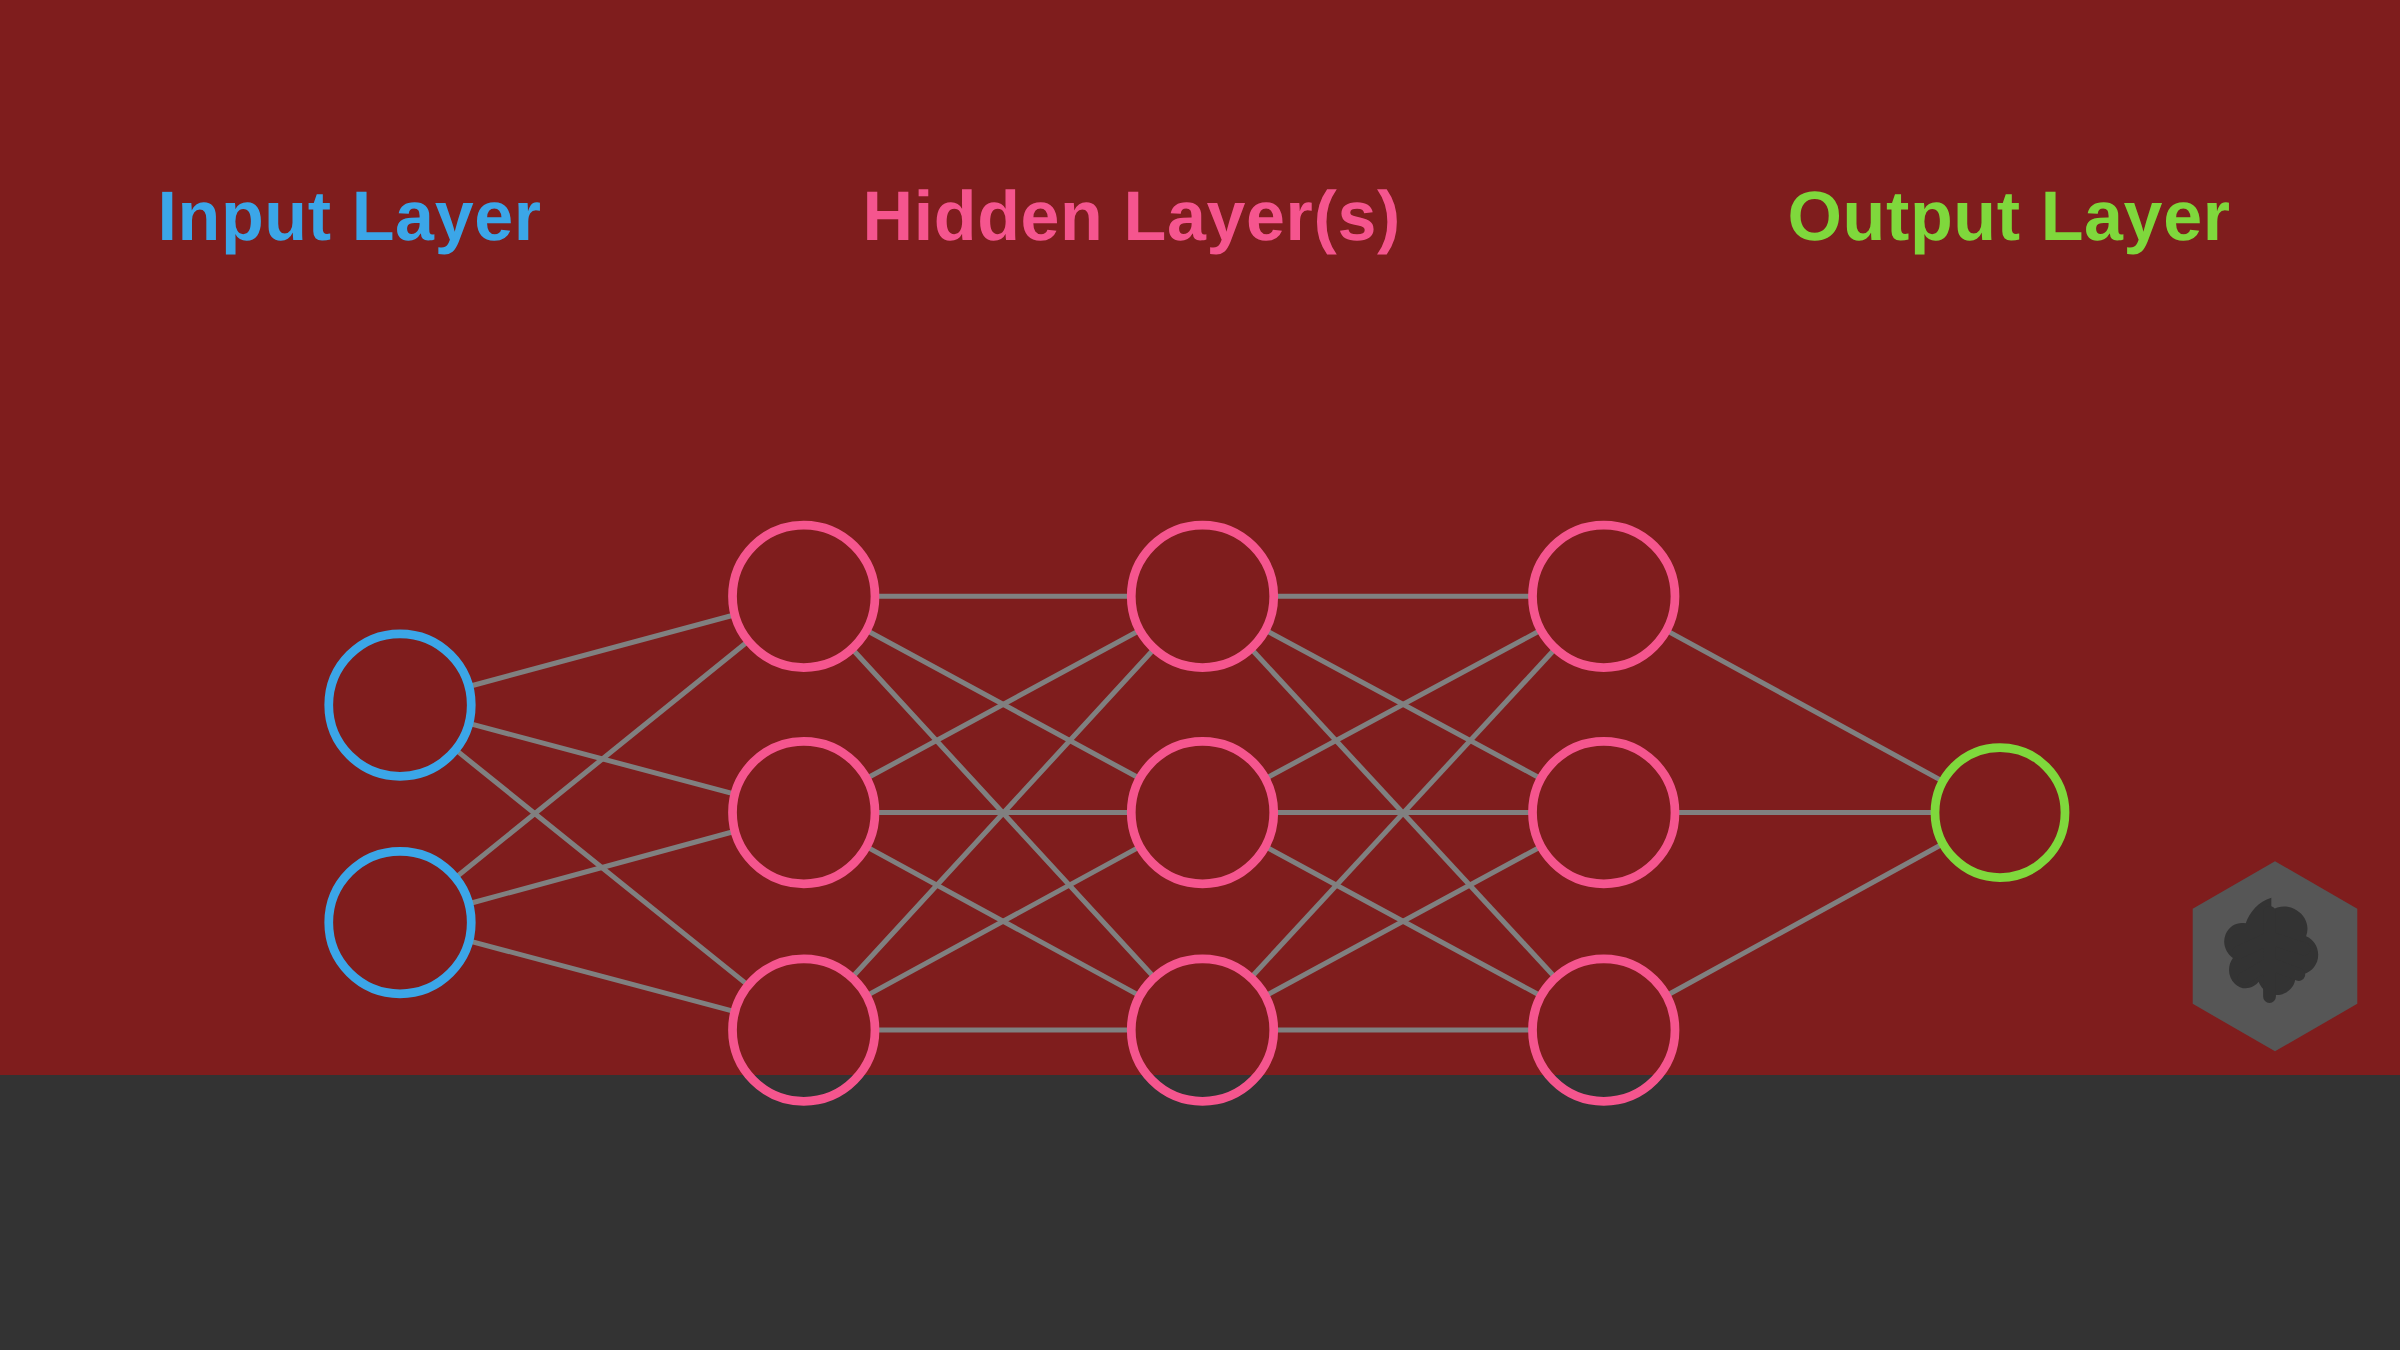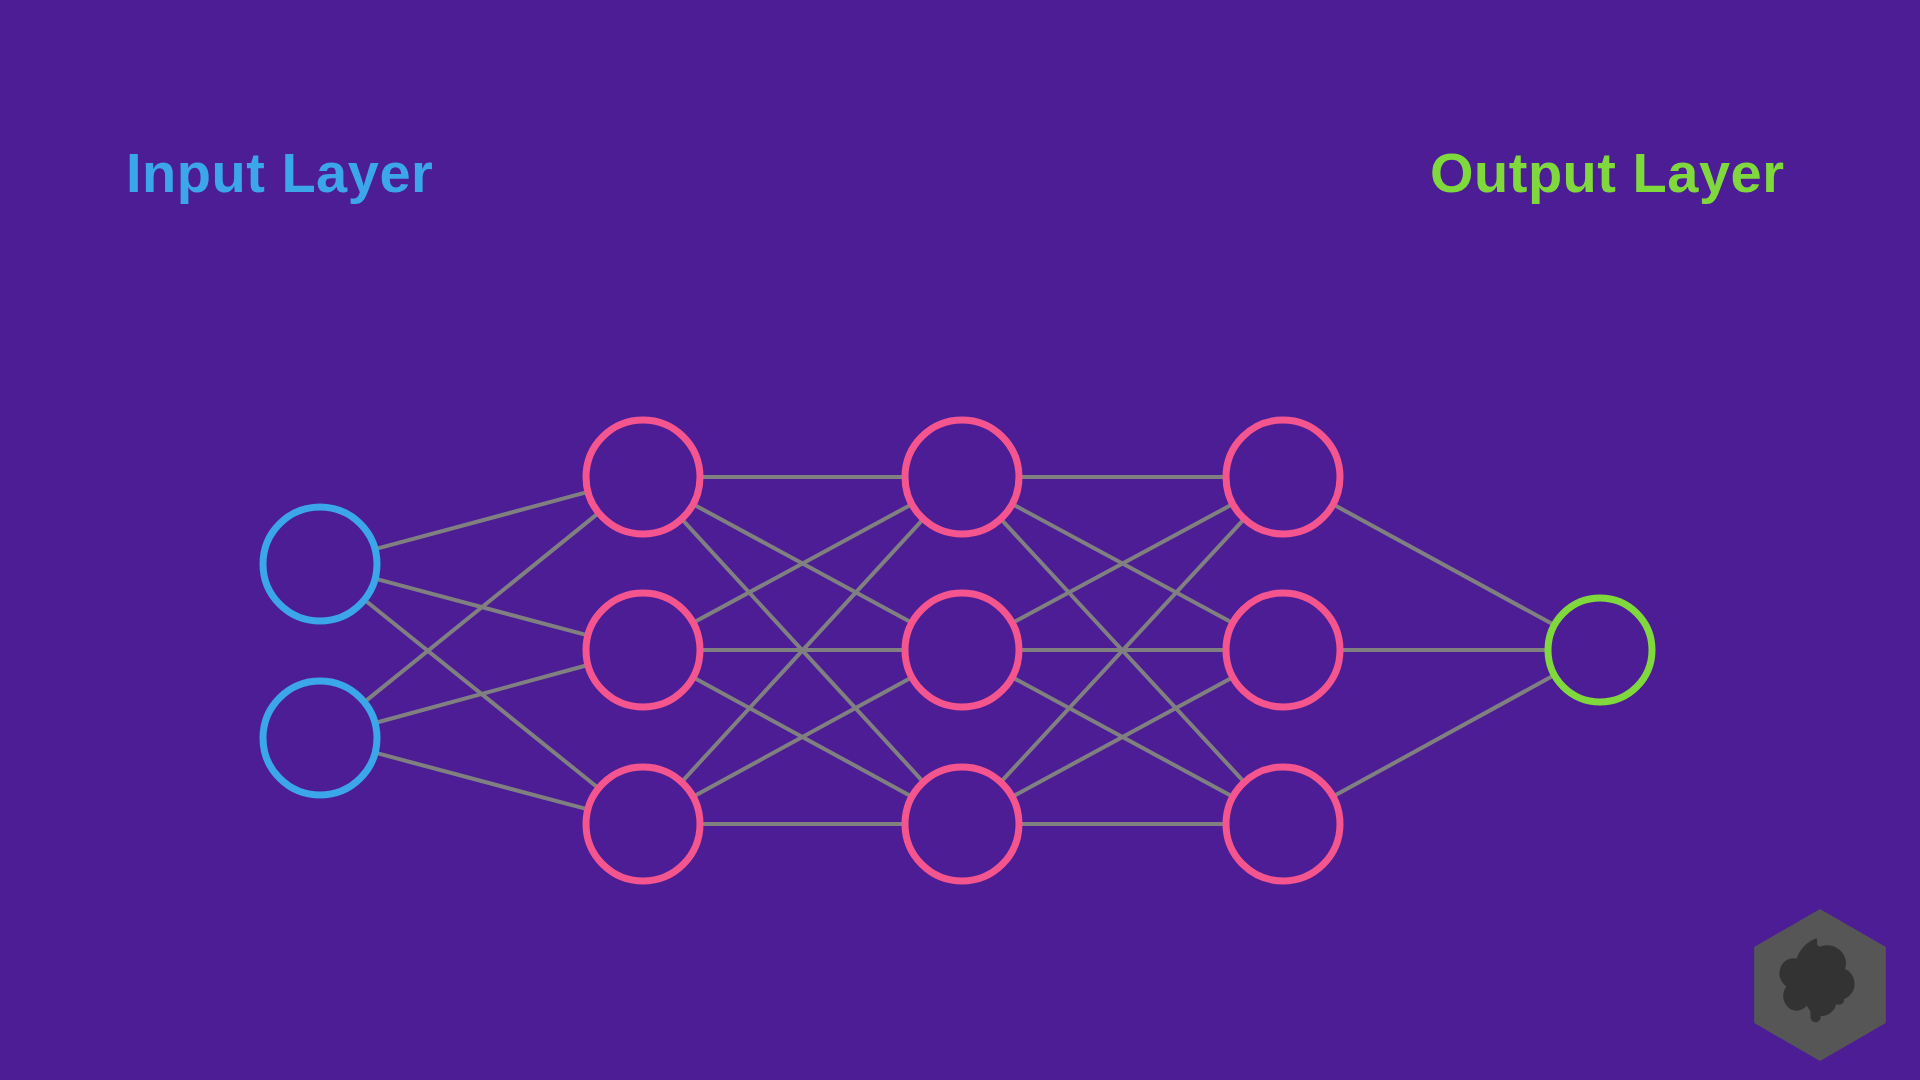--- a/index.html
+++ b/index.html
@@ -10,22 +10,22 @@
   }
   body {
     width: 1920px;
     height: 1080px;
     overflow: hidden;
     font-family: "Liberation Sans", sans-serif;
   }
   #stage {
     position: relative;
     width: 1920px;
-    height: 1080px;
-    background: #4c1d95;
+    height: 860px;
+    background: #7f1d1d;
   }
   
   .layer-labels {
     position: absolute;
     top: 0; left: 0;
     width: 1920px;
     height: 240px;
     pointer-events: none;
   }
   .layer-label {
@@ -74,20 +74,21 @@
     pointer-events: none;
   }
 </style>
 </head>
 <body>
 
 <div id="stage">
 
   <div class="layer-labels">
     <div class="layer-label" id="label-input">Input Layer</div>
+    <div class="layer-label" id="label-hidden">Hidden Layer(s)</div>
     <div class="layer-label" id="label-output">Output Layer</div>
   </div>
 
   <svg id="network-svg" viewBox="0 0 1920 1080">
     <g id="edges-group">
         <line x1="375.0384526774122" y1="549.1754012912234" x2="587.9615473225879" y2="491.82459870877665" class="edge" stroke="#808080" stroke-width="4"></line>
         <line x1="375.08104819867333" y1="578.665542244848" x2="587.9189518013267" y2="635.334457755152" class="edge" stroke="#808080" stroke-width="4"></line>
         <line x1="364.40202831295716" y1="599.7415707782318" x2="598.5979716870429" y2="788.2584292217682" class="edge" stroke="#808080" stroke-width="4"></line>
         <line x1="364.3349046374126" y1="702.1752008967038" x2="598.6650953625874" y2="512.8247991032962" class="edge" stroke="#808080" stroke-width="4"></line>
         <line x1="374.9954651063625" y1="723.0167153889787" x2="588.0045348936376" y2="664.9832846110213" class="edge" stroke="#808080" stroke-width="4"></line>

